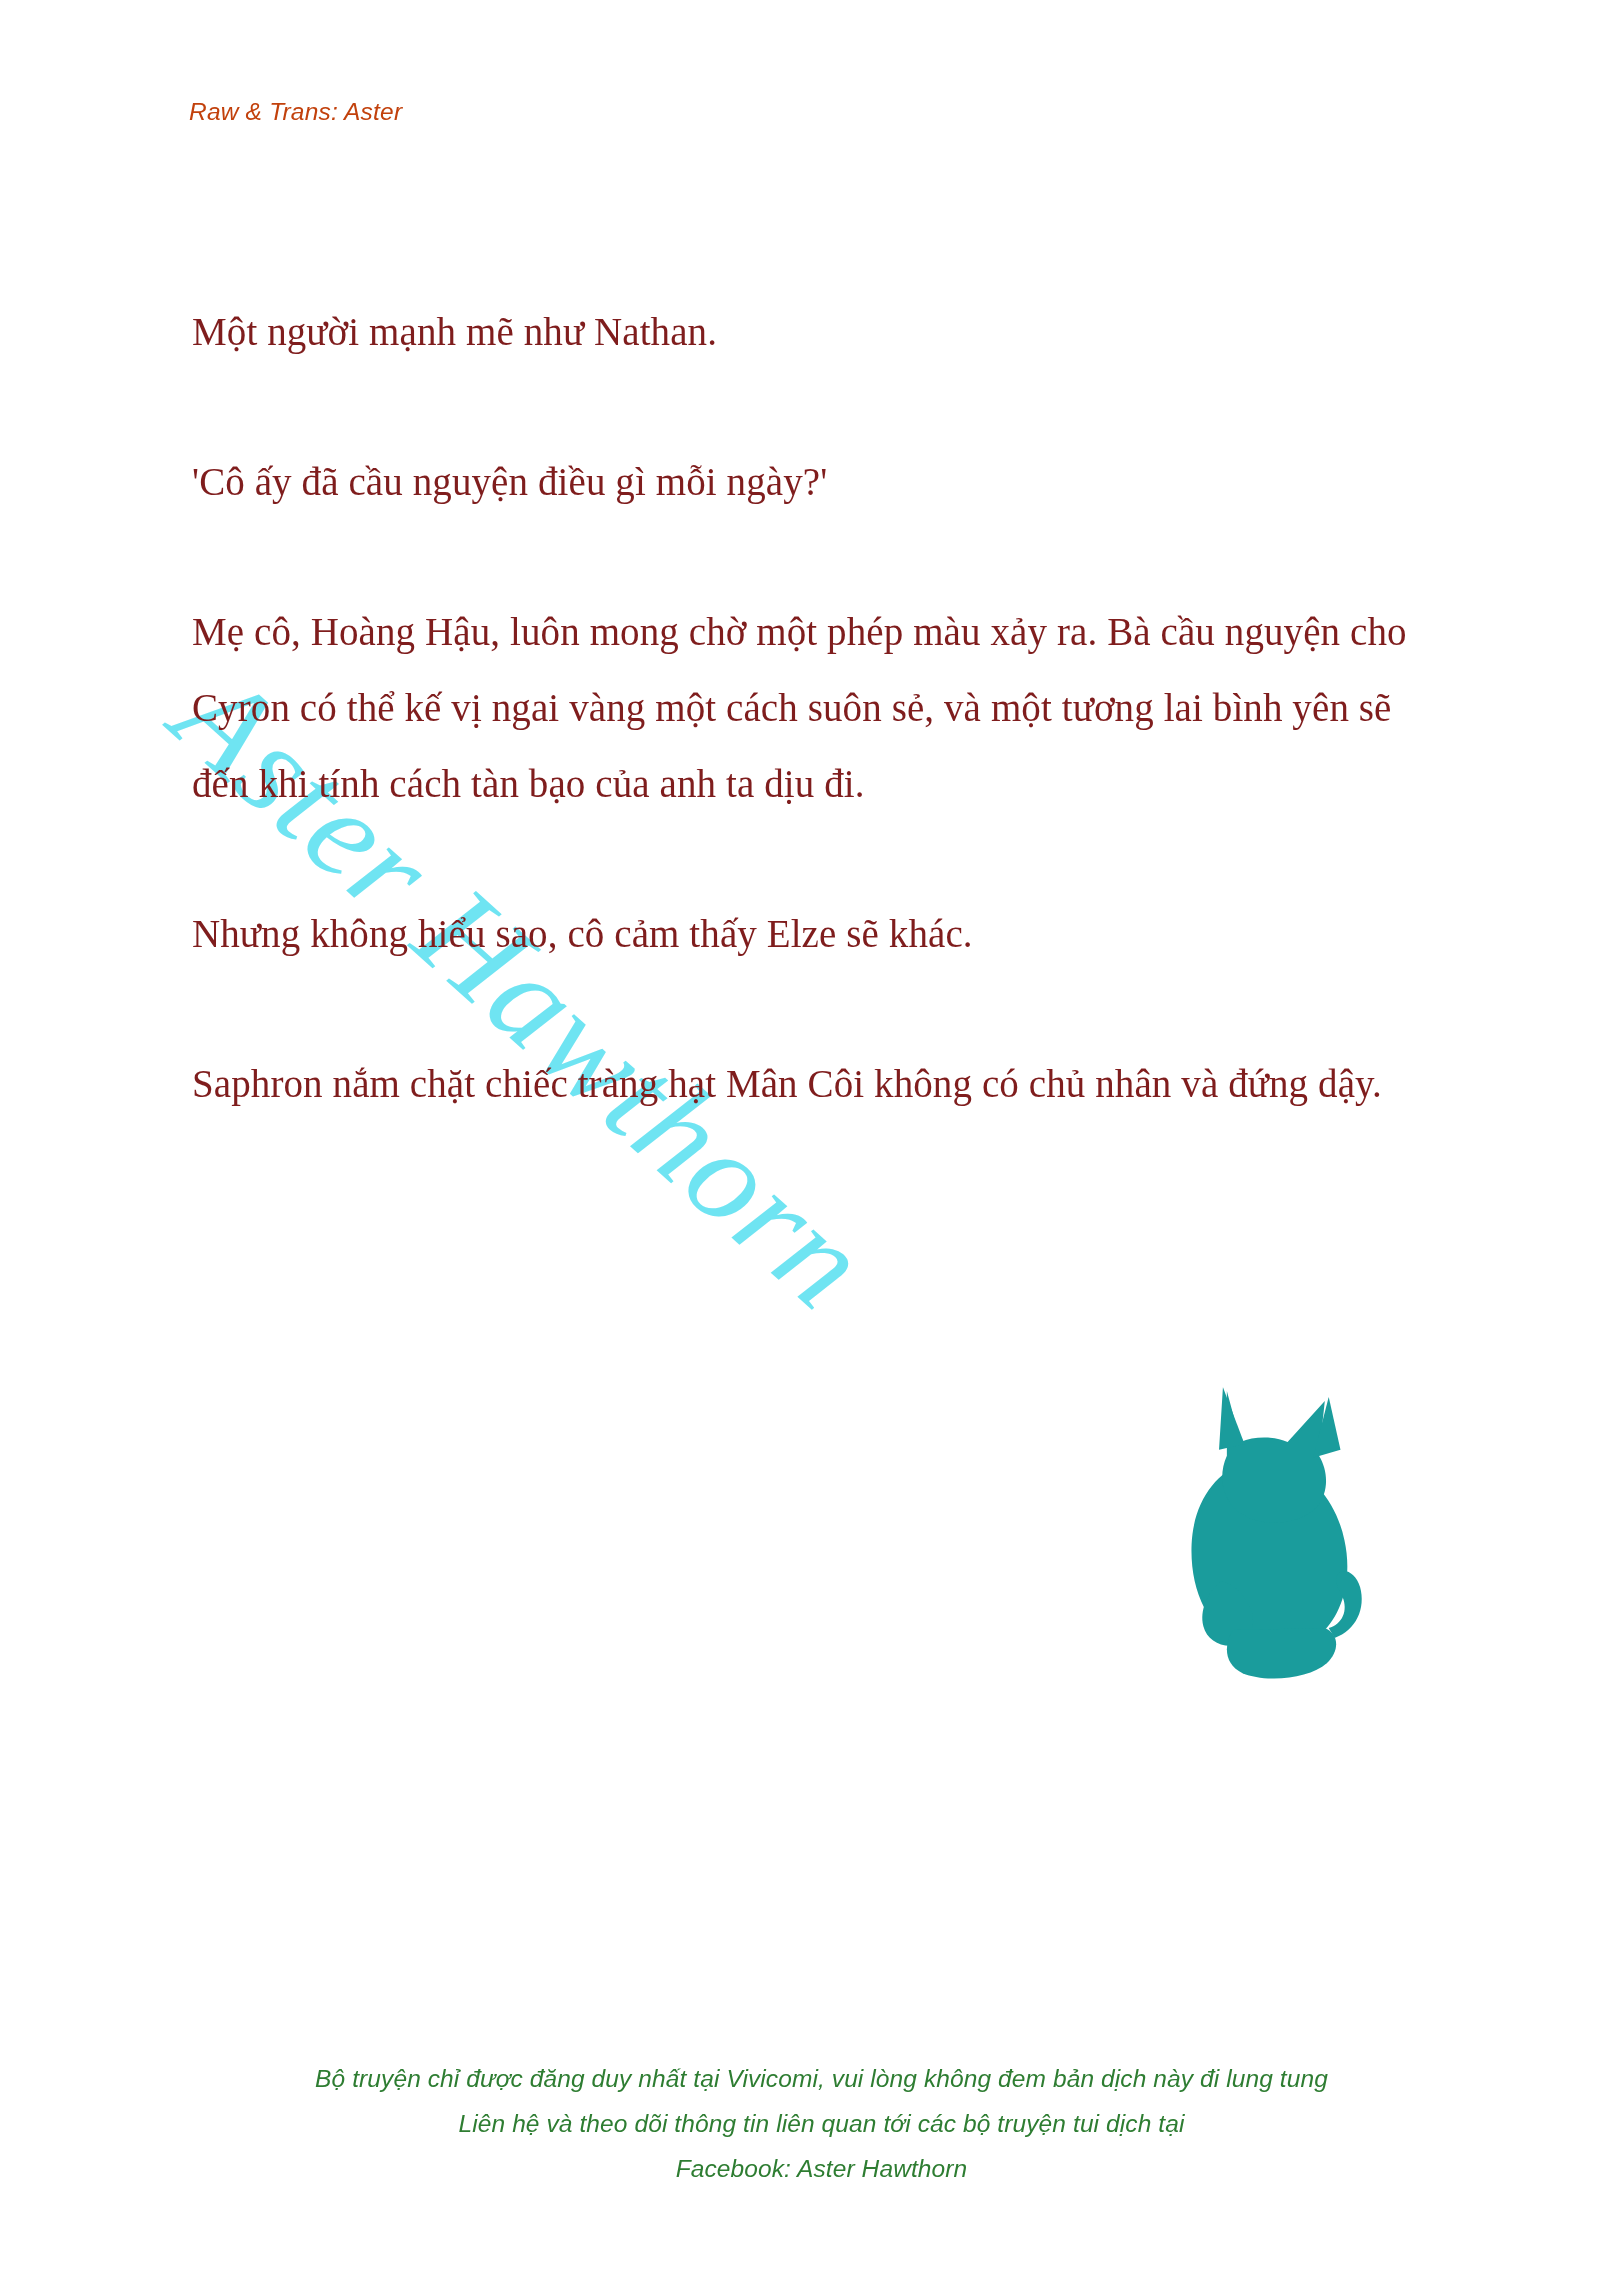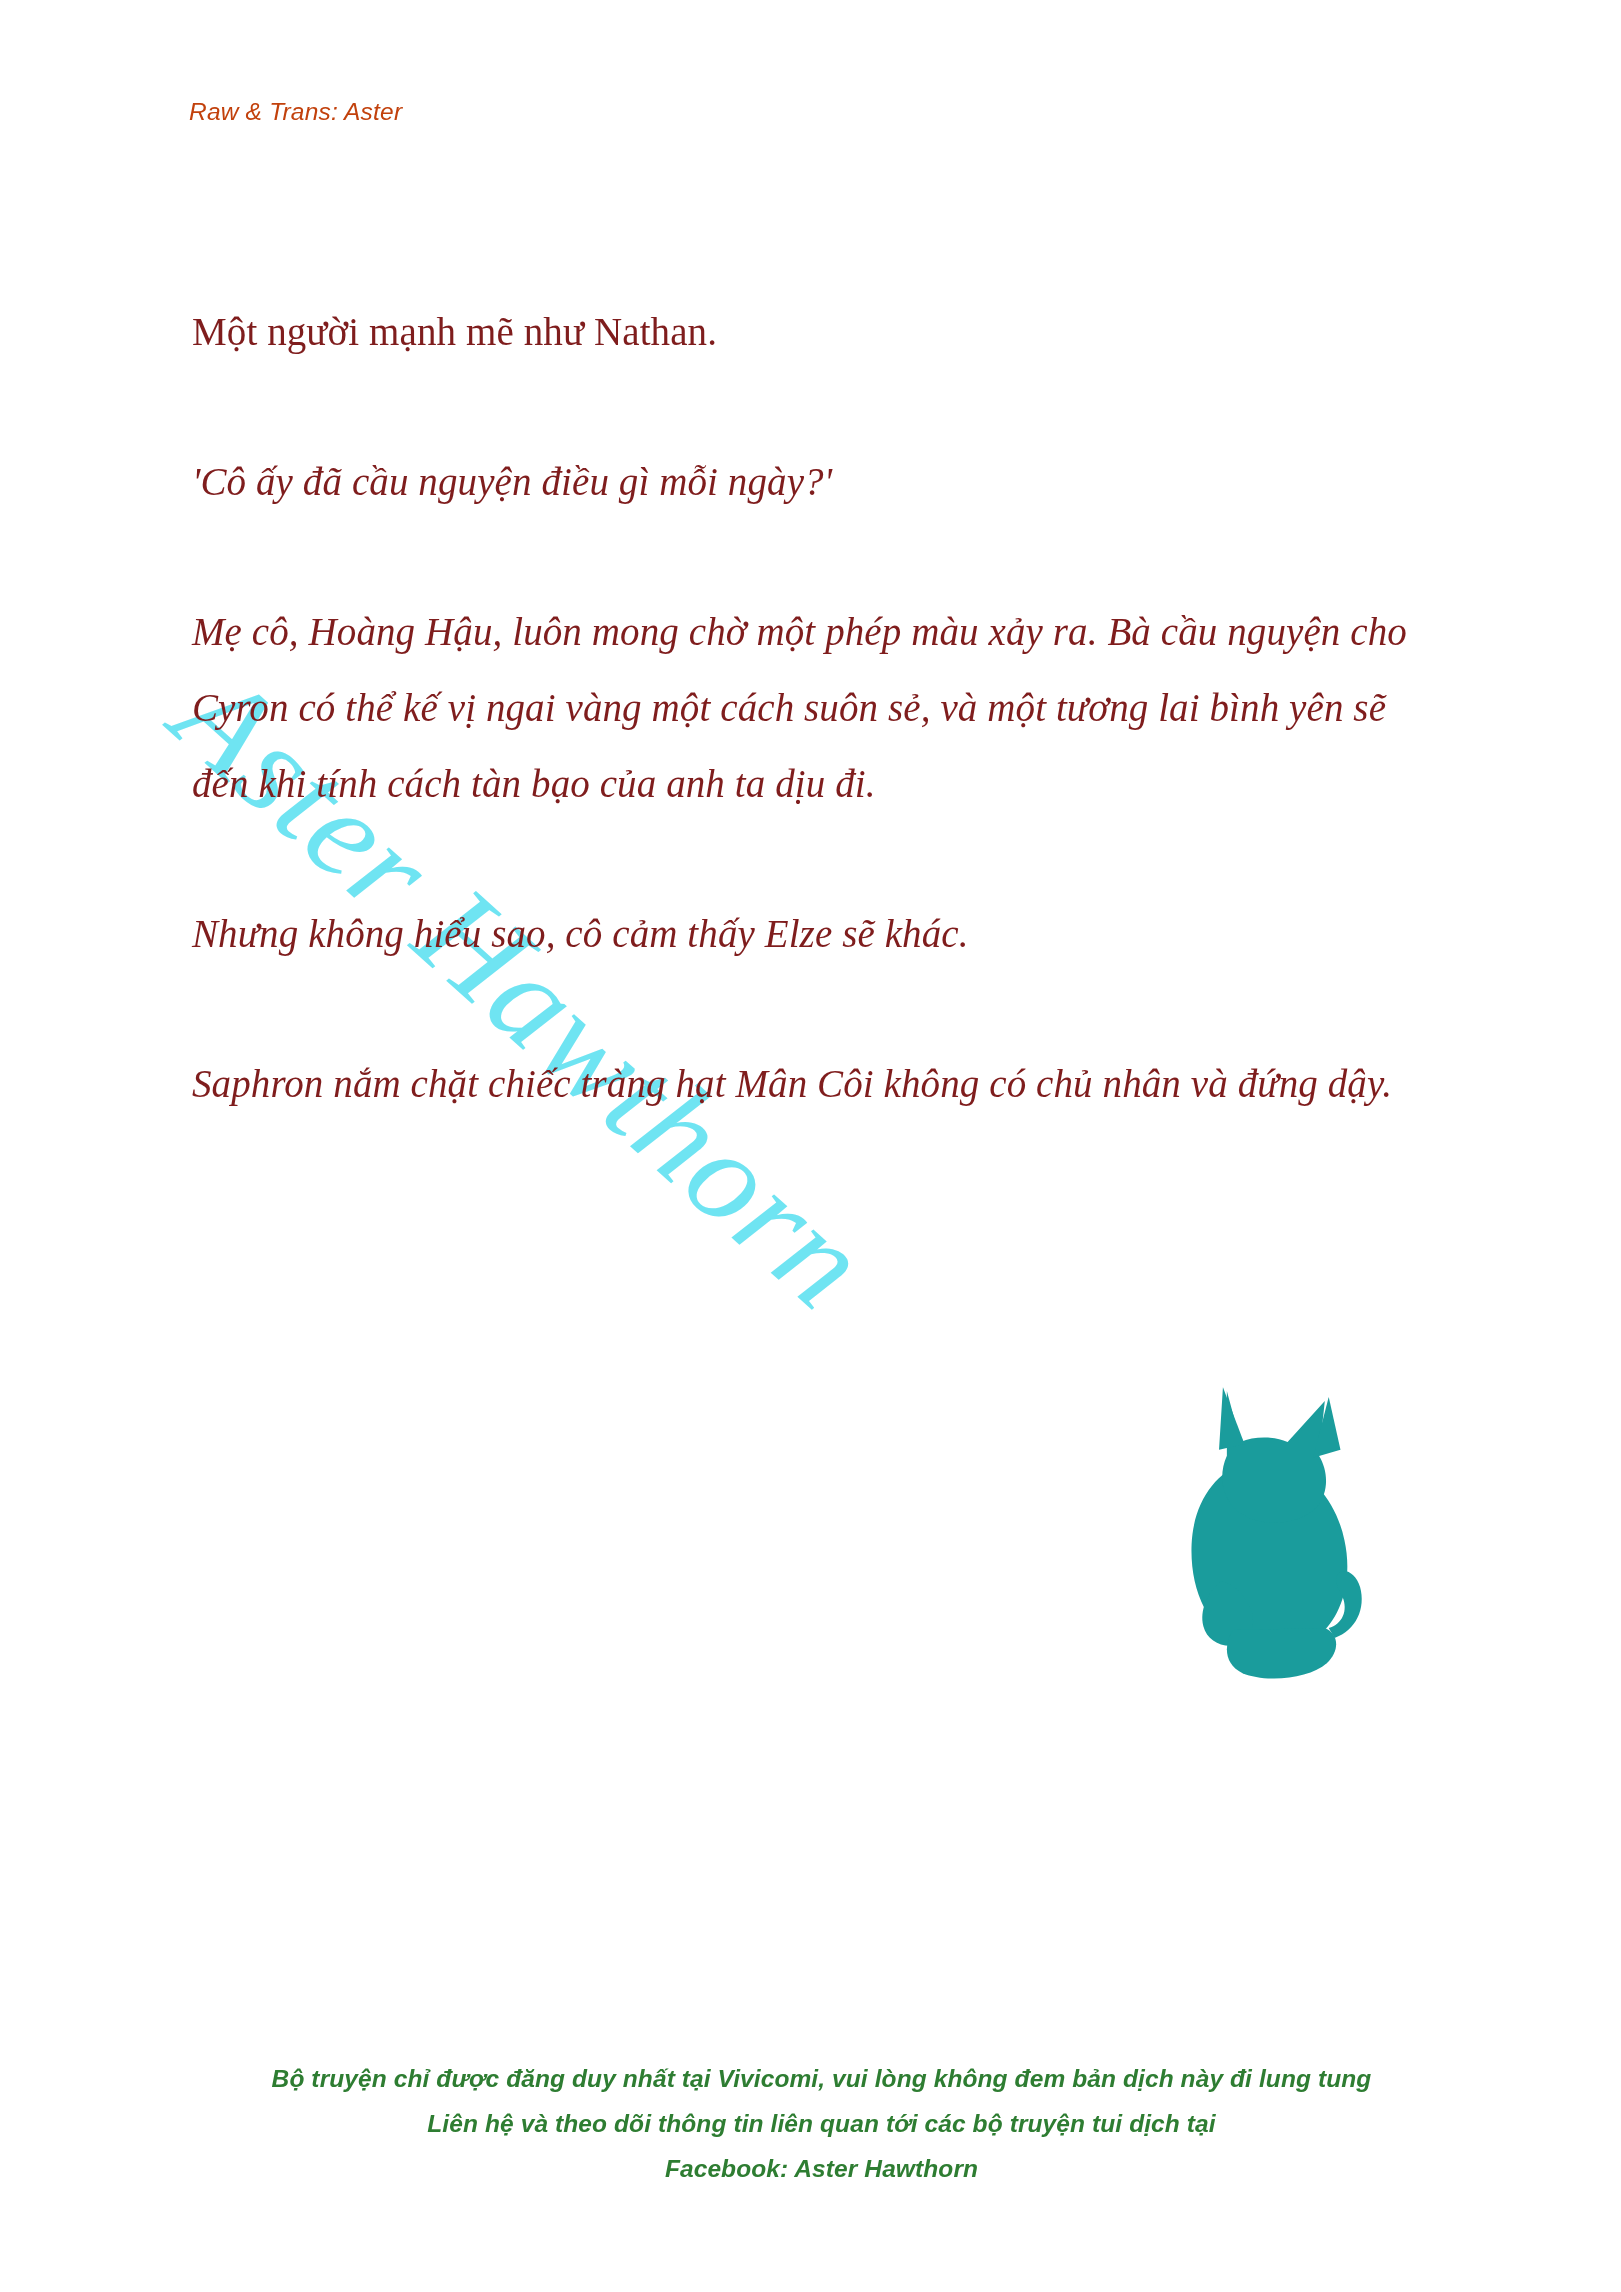--- a/index.html
+++ b/index.html
@@ -48,21 +48,20 @@
     font-family: "Liberation Serif", "DejaVu Serif", serif;
     font-size: 39px;
     line-height: 76px;
     color: #7f1d1d;
     margin: 0;
     text-align: left;
     letter-spacing: 0.1px;
   }
   .para + .para {
     margin-top: 74px;
-    font-style: italic;
   }
 
   
   #watermark {
     position: absolute;
     left: 147px;
     top: 451px;
     width: 882px;
     height: 627px;
     z-index: 2;
@@ -99,21 +98,21 @@
   #footer-credits {
     position: absolute;
     left: 0;
     right: 0;
     top: 2056px;
     text-align: center;
     z-index: 3;
   }
   .credit-line {
     font-family: "Liberation Sans", "DejaVu Sans", sans-serif;
-    font-weight: bold;
+    font-weight: normal;
     font-style: italic;
     font-size: 24.5px;
     line-height: 45px;
     color: #2E7D32;
     letter-spacing: 0.1px;
     margin-left: 22px;
   }
 
   
   #site-logo {

